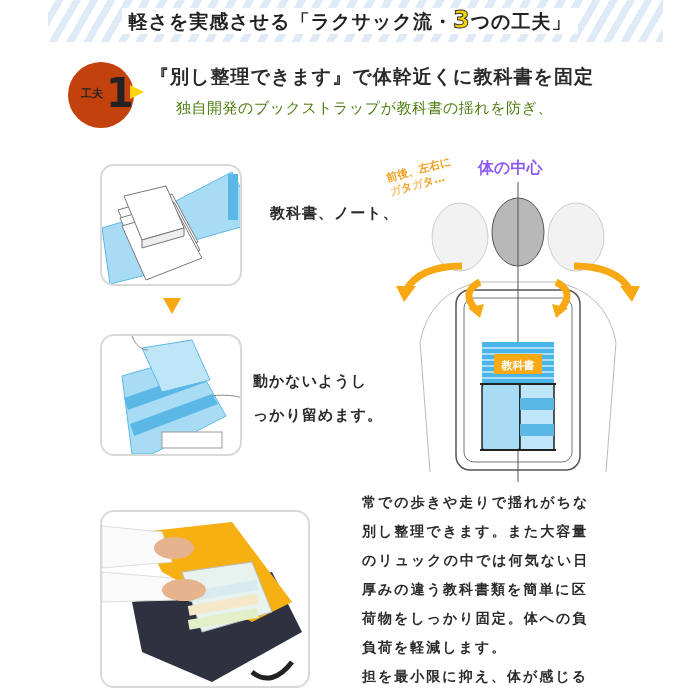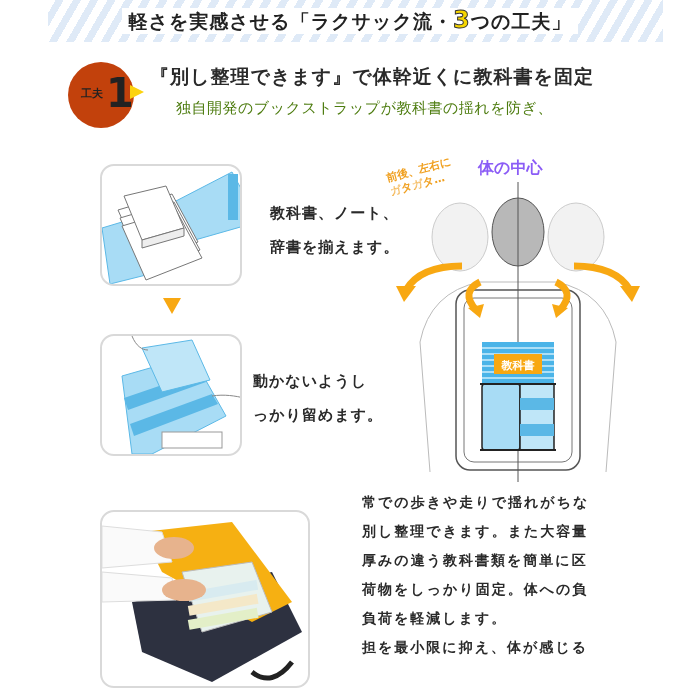--- a/index.html
+++ b/index.html
@@ -88,21 +88,20 @@
     <rect x="126" y="8" width="10" height="46" fill="#5bb8e6"></rect>
     <polygon points="16,44 70,28 96,76 40,98" fill="#fff" stroke="#777" stroke-width="1"></polygon>
     <polygon points="18,52 72,36 98,84 42,106" fill="#fff" stroke="#777" stroke-width="1"></polygon>
     <polygon points="20,60 74,44 100,92 44,114" fill="#fff" stroke="#777" stroke-width="1"></polygon>
     <polygon points="22,30 64,20 82,62 40,74" fill="#fff" stroke="#777" stroke-width="1"></polygon>
     <polygon points="40,74 82,62 82,70 40,82" fill="#eee" stroke="#777" stroke-width="1"></polygon>
   </svg>
 </div>
 <div class="step-text step1">
   <div>教科書、ノート、</div>
-  <div>辞書を揃えます。</div>
 </div>
 
 <div class="arrow-down"></div>
 
 <div class="frame frame2">
   <svg width="142" height="122" viewBox="0 0 142 122">
     <polygon points="20,40 90,20 124,80 50,118 30,118" fill="#a8dcf5" stroke="#5bb8e6" stroke-width="1"></polygon>
     <polygon points="22,62 98,36 104,46 26,74" fill="#5bb8e6"></polygon>
     <polygon points="28,88 110,58 116,68 32,100" fill="#5bb8e6"></polygon>
     <polygon points="40,12 90,4 108,44 60,56" fill="#bfe6f8" stroke="#5bb8e6" stroke-width="1"></polygon>
@@ -181,17 +180,18 @@
     <ellipse cx="72" cy="36" rx="20" ry="11" fill="#e7b38d"></ellipse>
     <path d="M0,60 L70,66 L74,88 L0,90 Z" fill="#fafafa" stroke="#ddd"></path>
     <ellipse cx="82" cy="78" rx="22" ry="11" fill="#e7b38d"></ellipse>
     <path d="M150,160 Q170,176 190,150" stroke="#222" stroke-width="5" fill="none"></path>
   </svg>
 </div>
 
 <div class="body-text">
   <div>常での歩きや走りで揺れがちな</div>
   <div>別し整理できます。また大容量</div>
+  <div>のリュックの中では何気ない日</div>
   <div>厚みの違う教科書類を簡単に区</div>
   <div>荷物をしっかり固定。体への負</div>
   <div>負荷を軽減します。</div>
   <div>担を最小限に抑え、体が感じる</div>
 </div>
 
 </body></html>

